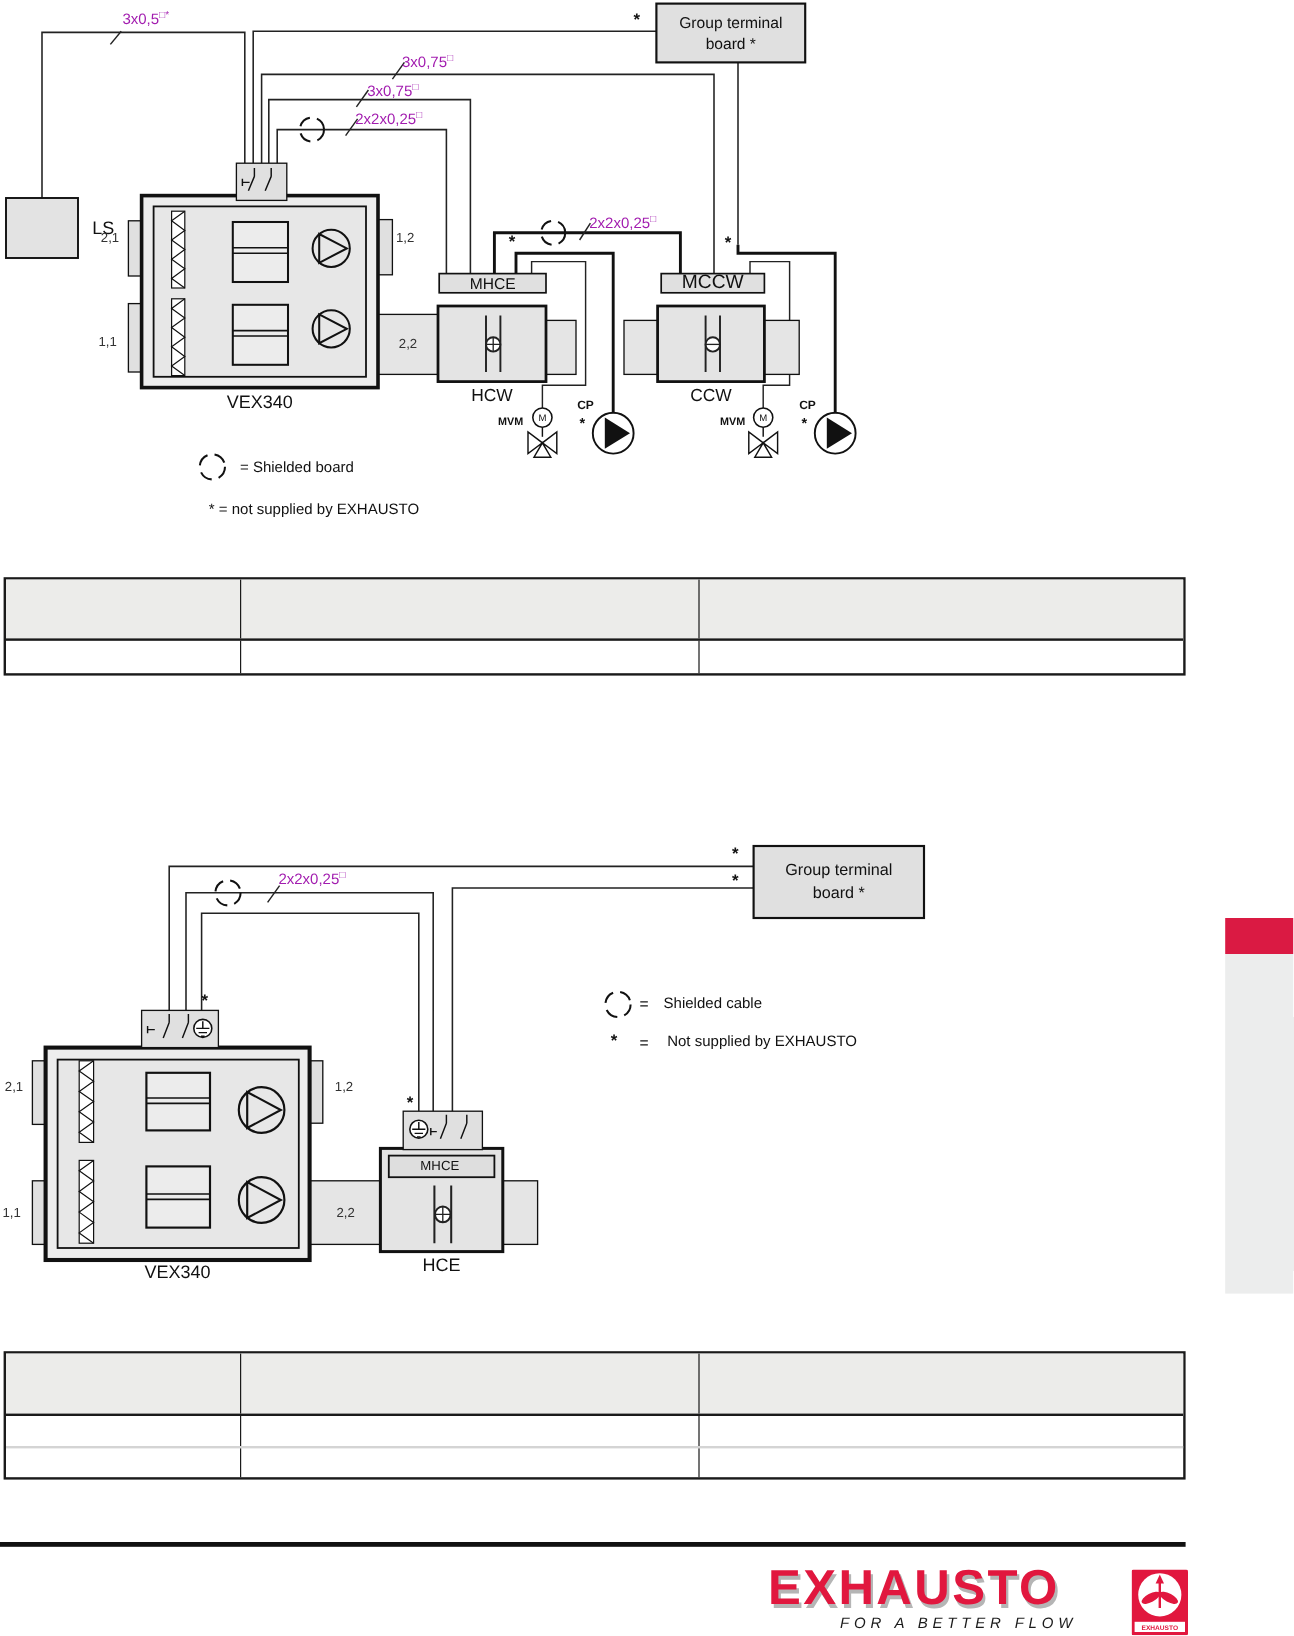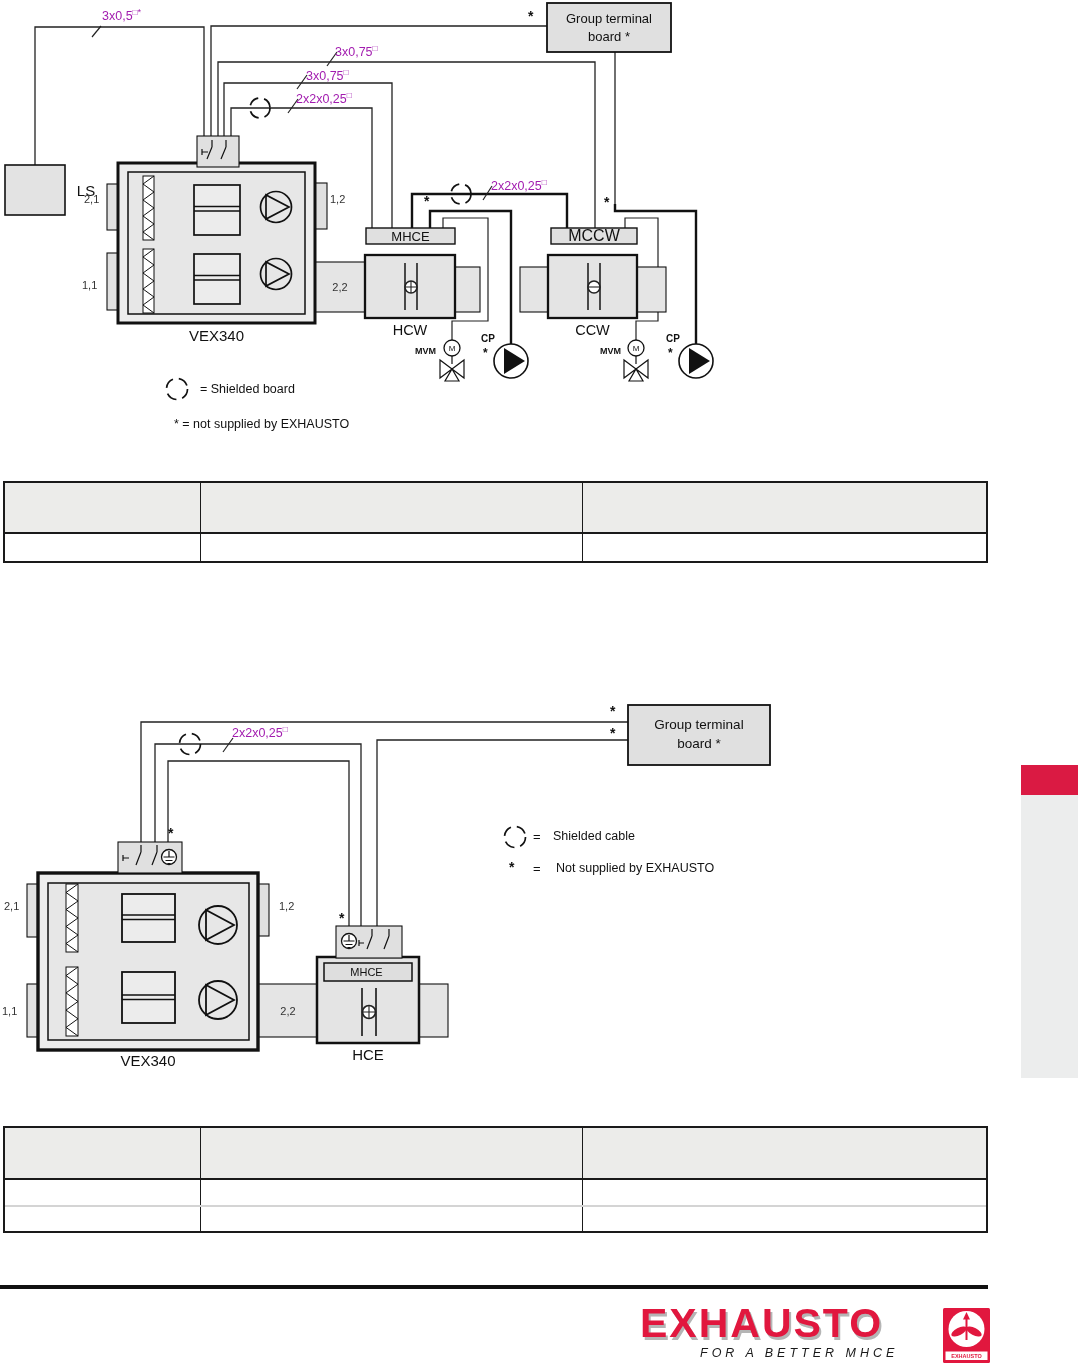--- a/index.html
+++ b/index.html
@@ -302,21 +302,21 @@
       <div class="tc"></div>
       <div class="tc last"></div>
     </div>
   </div>
 
   <div class="sidetab" style="left:1021px;top:765px;width:57px;height:30px;background:#DA1A43;"></div>
   <div class="sidetab" style="left:1021px;top:795px;width:57px;height:283px;background:#ECEDED;"></div>
 
   <div style="position:absolute;left:0;top:1285px;width:988px;height:4px;background:#111;"></div>
   <div class="brand">EXHAUSTO</div>
-  <div class="tagline">FOR A BETTER MHCE</div>
+  <div class="tagline">FOR A BETTER FLOW</div>
   <svg width="47" height="55" viewBox="0 0 47 55" style="left:943px;top:1308px;">
     <rect x="0" y="0" width="47" height="55" rx="1.5" fill="#E1173E"></rect>
     <circle cx="23.5" cy="21" r="18" fill="#fff"></circle>
     <ellipse cx="16" cy="23.5" rx="8.5" ry="3.6" fill="#E1173E" transform="rotate(-28 16 23.5)"></ellipse>
     <ellipse cx="31" cy="23.5" rx="8.5" ry="3.6" fill="#E1173E" transform="rotate(28 31 23.5)"></ellipse>
     <path d="M23.5,32 V10" stroke="#E1173E" stroke-width="2" fill="none"></path>
     <polygon points="20,11.5 27,11.5 23.5,4" fill="#E1173E"></polygon>
     <rect x="2.5" y="43.5" width="42" height="8.5" fill="#fff"></rect>
     <text x="23.5" y="50" text-anchor="middle" font-size="5.5" font-weight="bold" fill="#E1173E" font-family="Liberation Sans, sans-serif">EXHAUSTO</text>
   </svg>

